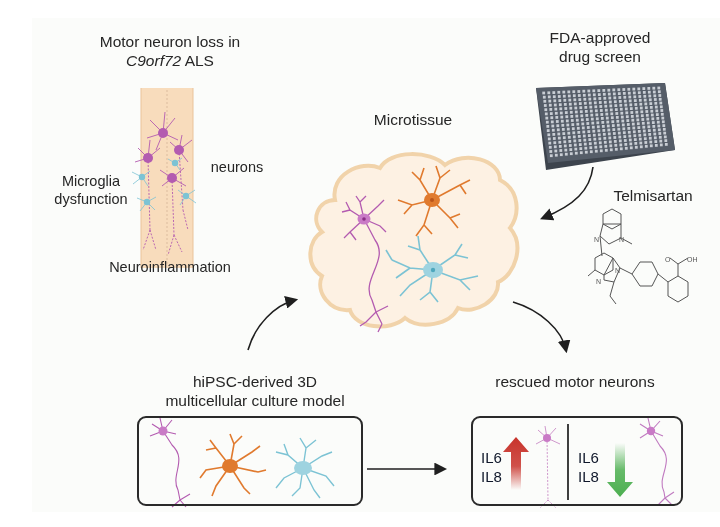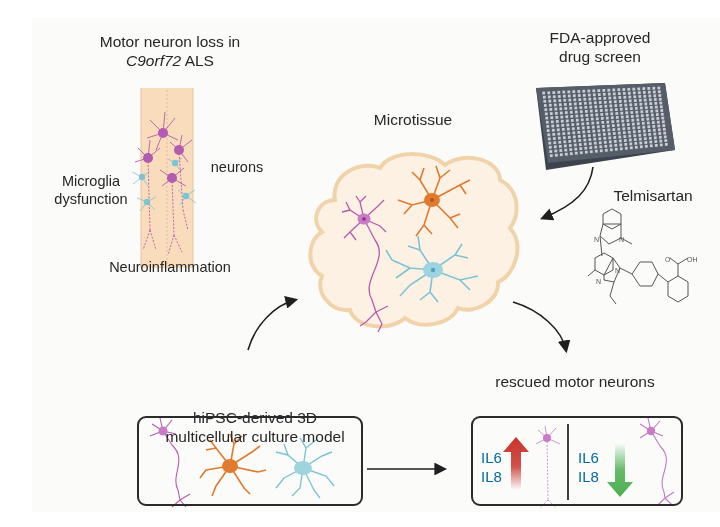--- a/index.html
+++ b/index.html
@@ -3,21 +3,21 @@
 <meta charset="utf-8">
 <style>
   html, body { margin:0; padding:0; background:#ffffff; }
   body { width:720px; height:527px; position:relative; overflow:hidden;
          font-family:"Liberation Sans", sans-serif; color:#222; }
   .panel { position:absolute; left:32px; top:18px; width:688px; height:494px; background:#fbfcfa; }
   .lbl { position:absolute; font-size:15.5px; line-height:19px; text-align:center; color:#262626; white-space:nowrap; }
   .lbl.sm { font-size:14.5px; line-height:18px; }
   svg { position:absolute; left:0; top:0; }
   .box { position:absolute; border:2px solid #2a2a2a; border-radius:9px; background:#fdfdfc; }
-  .il { position:absolute; font-size:15px; line-height:19px; color:#0369a1; }
+  .il { position:absolute; font-size:15px; line-height:19px; color:#0f172a; }
 </style>
 </head>
 <body>
 
 <div class="panel"></div>
 
 <svg width="720" height="527" viewBox="0 0 720 527">
   <defs>
     <marker id="ah" markerWidth="8" markerHeight="8" refX="6" refY="4" orient="auto">
       <path d="M0,0 L8,4 L0,8 Z" fill="#1f1f1f"></path>
@@ -580,21 +580,21 @@
 <div class="lbl" style="left:358px; top:110px; width:110px;">
   <div>Microtissue</div>
 </div>
 
 <div class="lbl" style="left:520px; top:28px; width:160px;">
   <div>FDA-approved</div>
   <div>drug screen</div>
 </div>
 <div class="lbl" style="left:598px; top:186px; width:110px;">Telmisartan</div>
 
-<div class="lbl" style="left:140px; top:372px; width:230px;margin-top:36px;">
+<div class="lbl" style="left:140px; top:372px; width:230px;">
   <div>hiPSC-derived 3D</div>
   <div>multicellular culture model</div>
 </div>
 <div class="box" style="left:137px; top:416px; width:222px; height:86px; background:transparent;"></div>
 
 <div class="lbl" style="left:435px; top:372px; width:280px;">
   <div>rescued motor neurons</div>
 </div>
 <div class="box" style="left:471px; top:416px; width:208px; height:86px; background:transparent;"></div>
 

